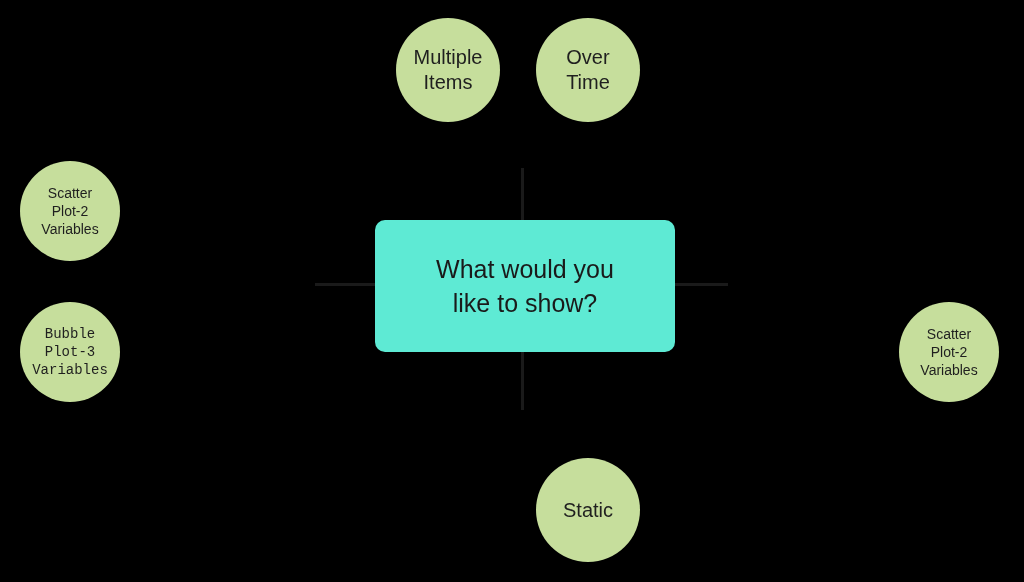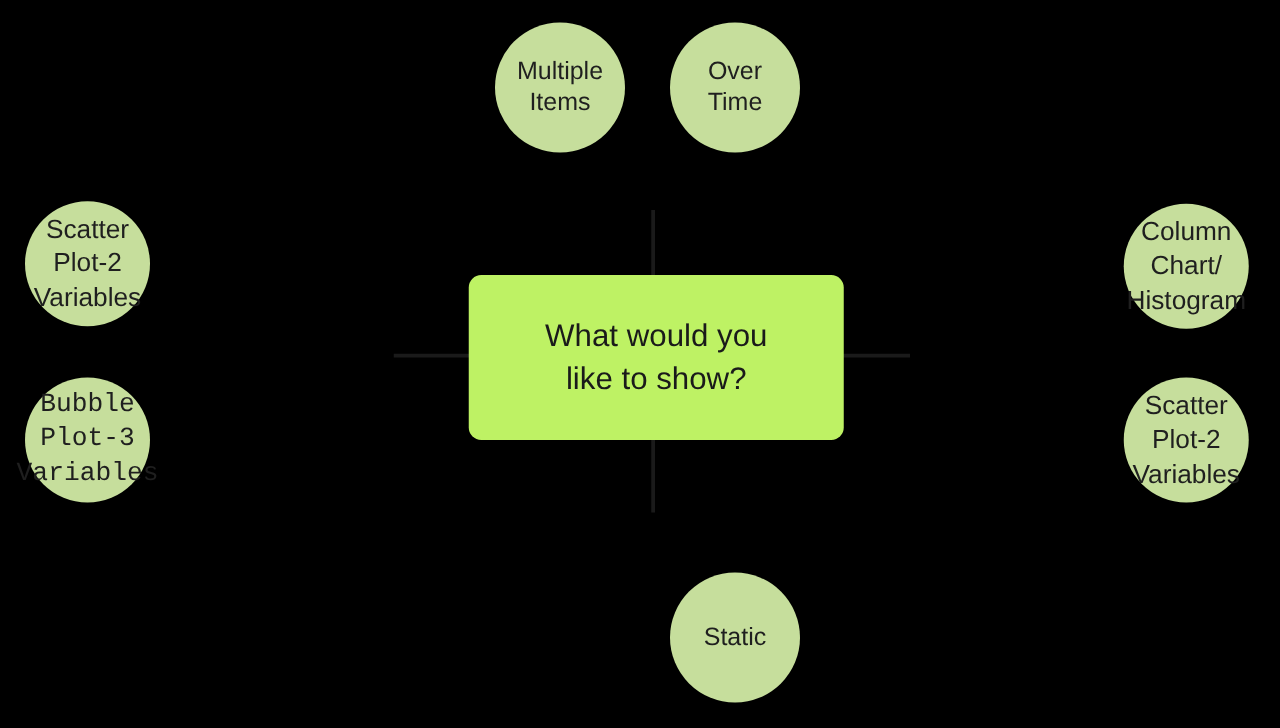--- a/index.html
+++ b/index.html
@@ -30,21 +30,21 @@
     top: 283px;
     width: 413px;
     height: 3px;
   }
   .center-box {
     position: absolute;
     left: 375px;
     top: 220px;
     width: 300px;
     height: 132px;
-    background: #bef264;
+    background: #5eead4;
     border-radius: 10px;
     display: flex;
     align-items: center;
     justify-content: center;
     text-align: center;
     color: #1a1a1a;
     font-size: 25px;
     line-height: 1.38;
     white-space: pre-line;
   }
@@ -61,21 +61,21 @@
   }
   .node.big {
     width: 104px;
     height: 104px;
     font-size: 20px;
     line-height: 1.25;
   }
   .node.small {
     width: 100px;
     height: 100px;
-    font-size: 21px;
+    font-size: 14px;
     line-height: 1.3;
   }
   .node.n-multiple-items { left: 396px; top: 18px; }
   .node.n-over-time      { left: 536px; top: 18px; }
   .node.n-scatter-left   { left: 20px;  top: 161px; }
   .node.n-bubble-left    { left: 20px;  top: 302px; font-family: Liberation Mono, monospace; }
   .node.n-column-right   { left: 899px; top: 163px; }
   .node.n-scatter-right  { left: 899px; top: 302px; }
   .node.n-dynamic        { left: 396px; top: 458px; }
   .node.n-static         { left: 536px; top: 458px; }
@@ -108,25 +108,20 @@
 Plot-2
 Variables</span>
   </div>
 
   <div class="node small n-bubble-left">
     <span>Bubble
 Plot-3
 Variables</span>
   </div>
 
-  <div class="node small n-column-right">
-    <span>Column
-Chart/
-Histogram</span>
-  </div>
 
   <div class="node small n-scatter-right">
     <span>Scatter
 Plot-2
 Variables</span>
   </div>
 
 
   <div class="node big n-static">
     <span>Static</span>

